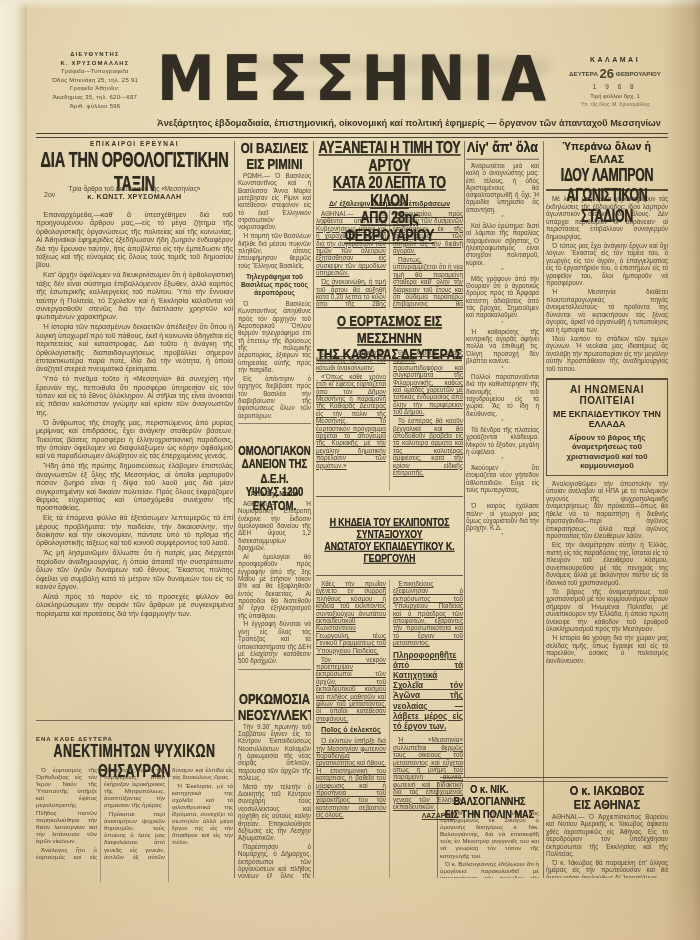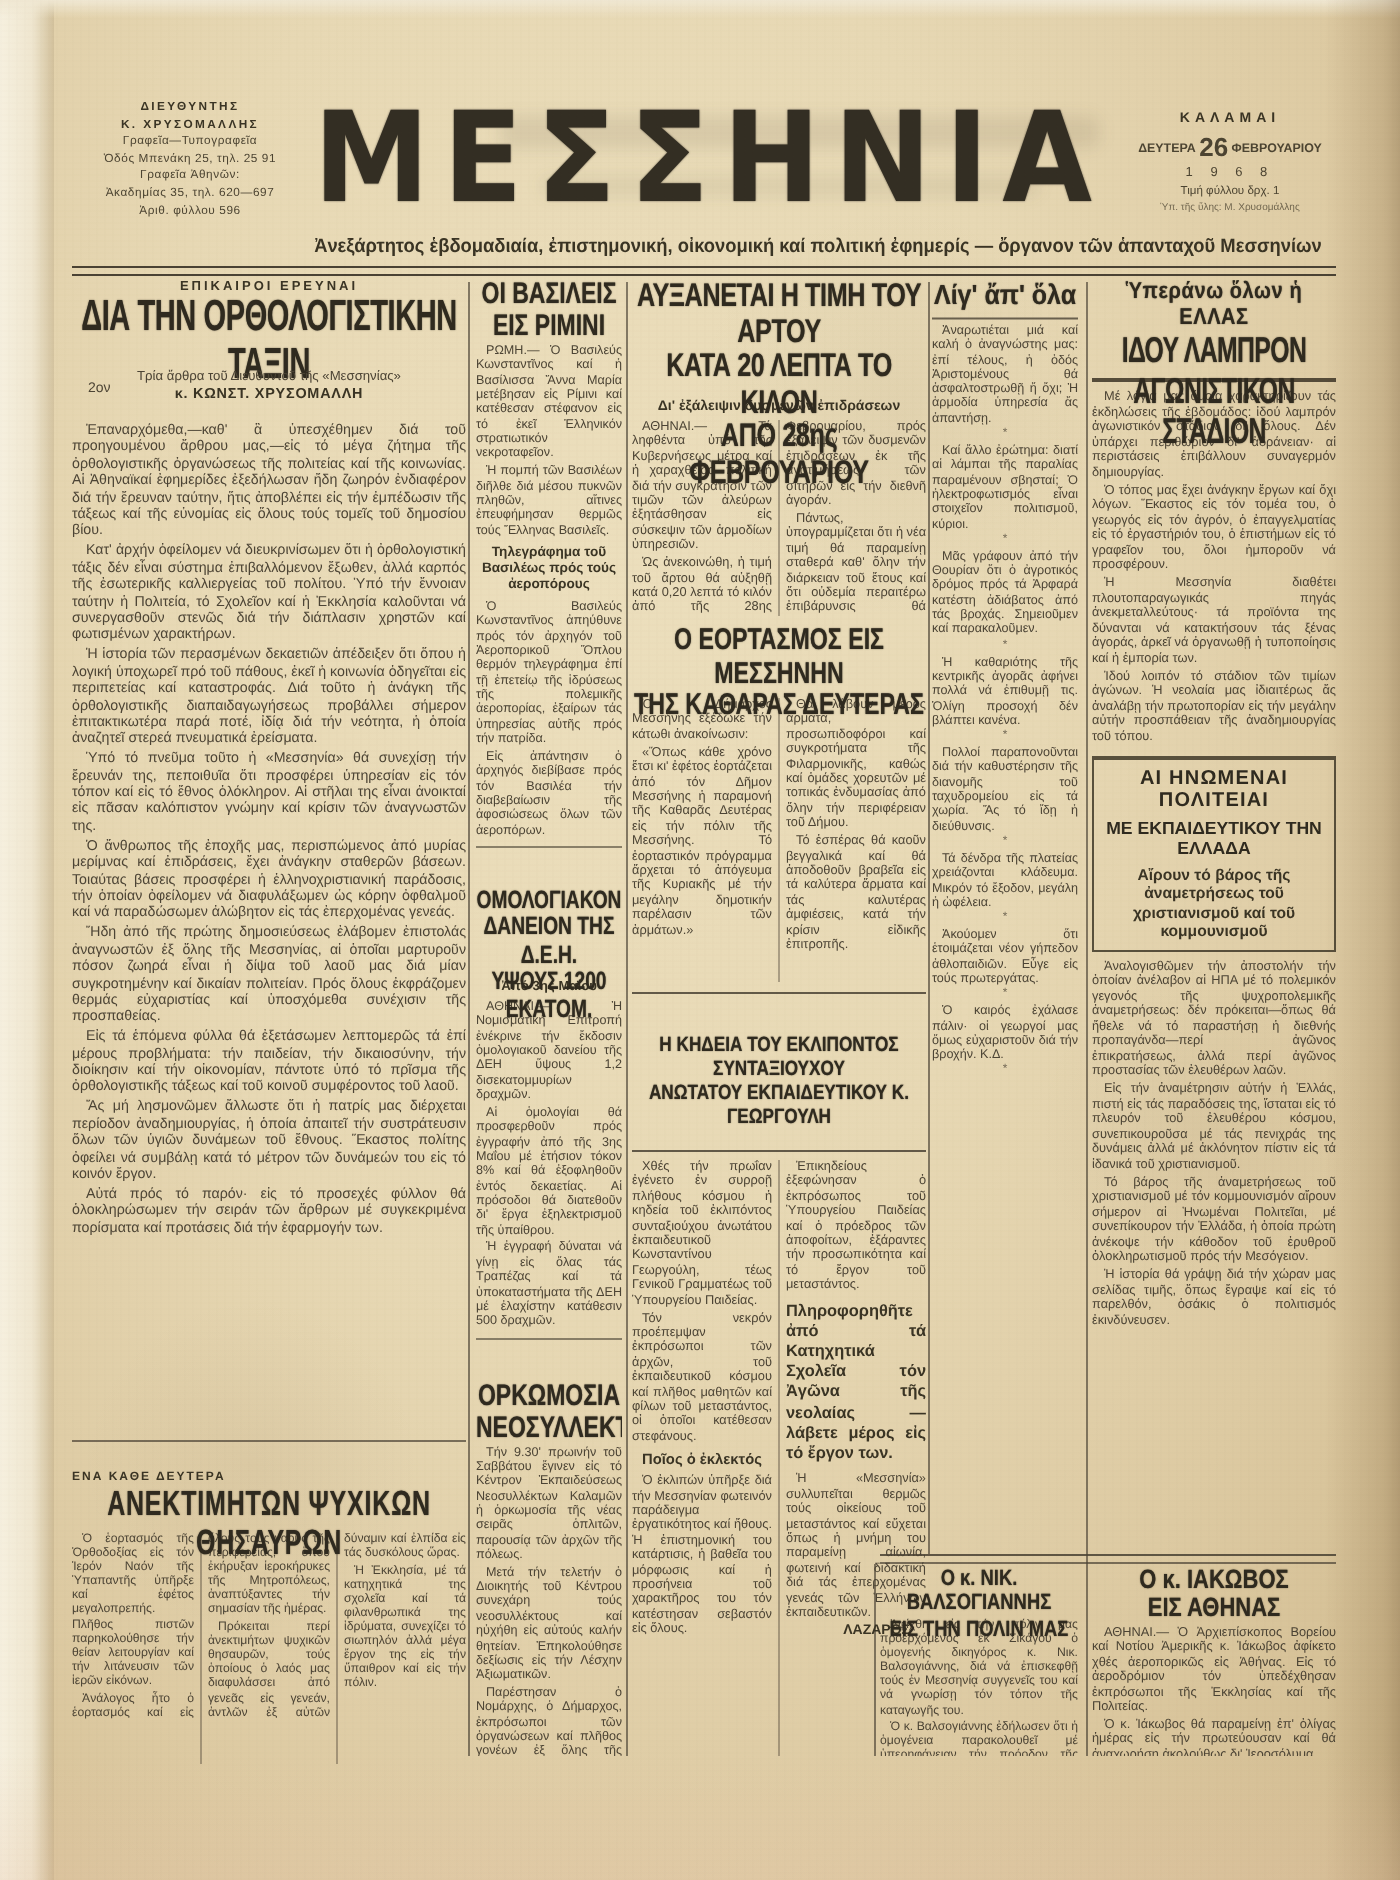--- a/index.html
+++ b/index.html
@@ -83,21 +83,21 @@
   
   .colB{left:238px;top:140px;width:73px;height:738px;}
   .colB p{font-size:6.3px;line-height:7.35px;text-indent:5px;}
   .hB{font-size:11.5px;line-height:12px;transform:scaleY(1.3);}
   .subB{font-size:6.8px;font-weight:bold;text-align:center;margin:4px 0 3px;color:#3a3424;line-height:8px;}
   .hB2{font-size:9.6px;line-height:10.4px;transform:scaleY(1.3);}
   .subB2{font-size:6.6px;font-weight:bold;text-align:center;margin:3px 0;color:#3a3424;}
   .blk{border-top:1px solid rgba(74,66,52,.6);padding-top:21px;margin-top:4px;}
 
   
-  .colC{left:316px;top:140px;width:147px;height:738px;}
+  .colC{left:316px;top:140px;width:147px;height:738px;text-decoration:underline;}
   .h-bread{font-size:12.6px;line-height:13.6px;transform:scaleY(1.3);letter-spacing:-.2px;}
   .subC{font-size:7px;font-weight:bold;text-align:center;margin:4px 0 3px;color:#3a3424;}
   .cols2{column-count:2;column-gap:7px;column-rule:.7px solid rgba(74,66,52,.4);overflow:hidden;}
   .cols2 p{font-size:6.4px;line-height:7.4px;text-indent:5px;}
   .h-cm{font-size:11.6px;line-height:12.6px;transform:scaleY(1.3);}
   .funbox{border-top:1.2px solid rgba(74,66,52,.85);border-bottom:1.2px solid rgba(74,66,52,.85);
           padding:19px 0;margin:5px 0 4px;}
   .h-fun{font-size:8.6px;line-height:10px;transform:scaleY(1.2);}
   .subhead2{font-size:7.4px;font-weight:bold;text-align:center;text-indent:0;margin:3px 0;color:#3a3424;}
   .promo{font-size:8.2px !important;line-height:10.2px !important;font-weight:bold;

